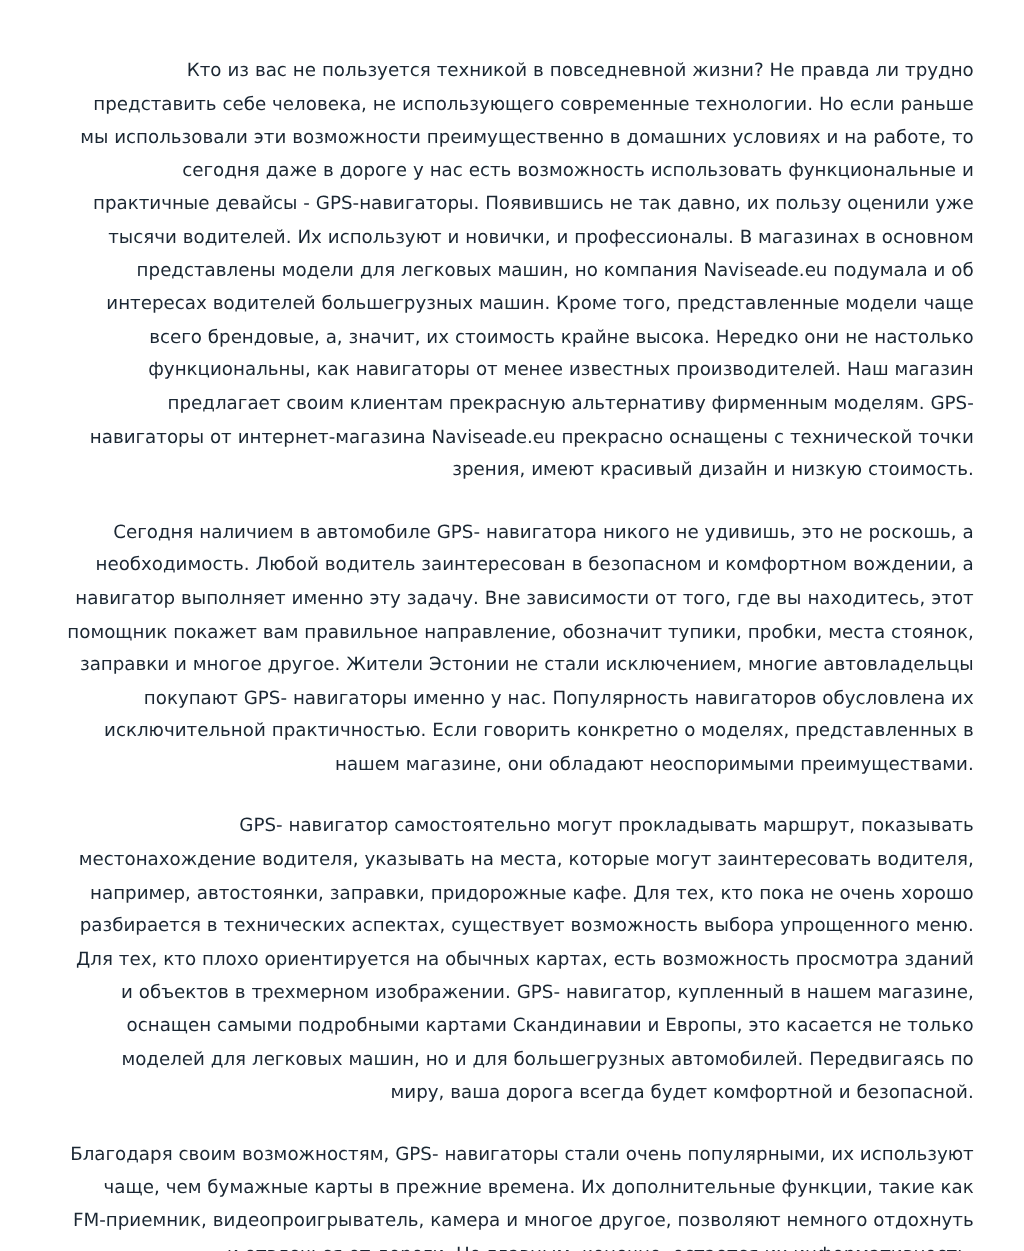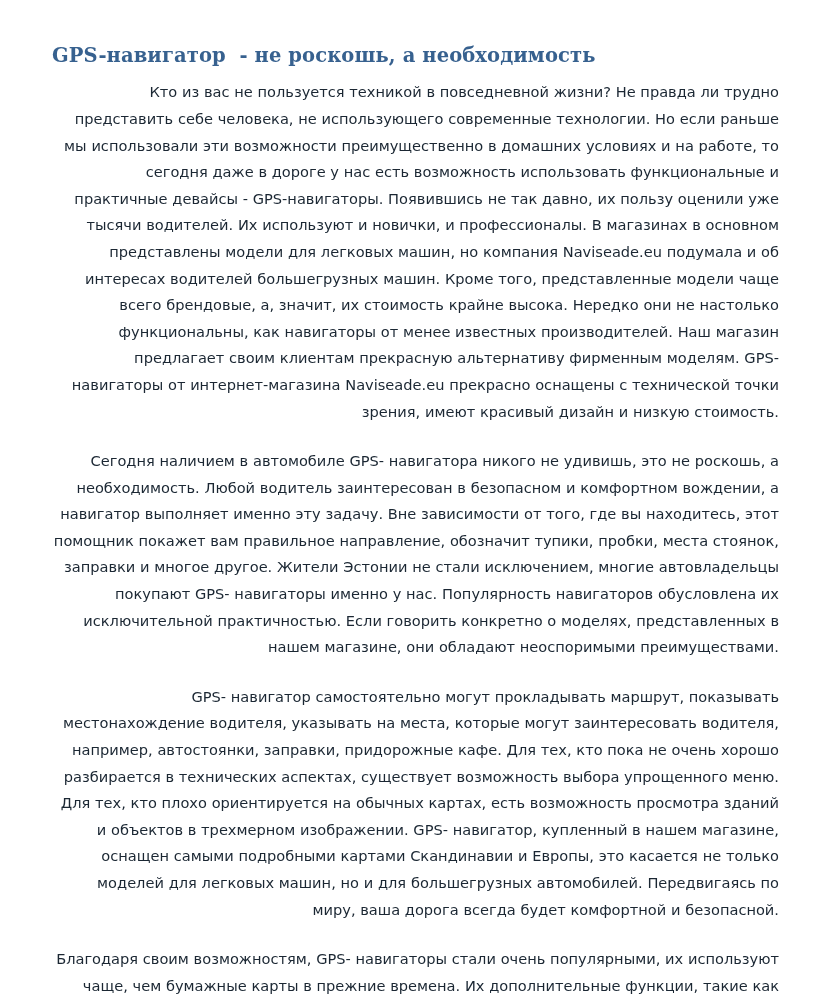--- a/index.html
+++ b/index.html
@@ -46,21 +46,20 @@
   }
   .para:last-child {
     margin-bottom: 0;
   }
 </style>
 </head>
 <body>
 
 <div class="page">
 
-  <h1 class="article-title">GPS-навигатор  - не роскошь, а необходимость</h1>
 
   <div class="article-body">
     <p class="para">Кто из вас не пользуется техникой в повседневной жизни? Не правда ли трудно представить себе человека, не использующего современные технологии. Но если раньше мы использовали эти возможности преимущественно в домашних условиях и на работе, то сегодня даже в дороге у нас есть возможность использовать функциональные и практичные девайсы - GPS-навигаторы. Появившись не так давно, их пользу оценили уже тысячи водителей. Их используют и новички, и профессионалы. В магазинах в основном представлены модели для легковых машин, но компания Naviseade.eu подумала и об интересах водителей большегрузных машин. Кроме того, представленные модели чаще всего брендовые, а, значит, их стоимость крайне высока. Нередко они не настолько функциональны, как навигаторы от менее известных производителей. Наш магазин предлагает своим клиентам прекрасную альтернативу фирменным моделям. GPS-навигаторы от интернет-магазина Naviseade.eu прекрасно оснащены с технической точки зрения, имеют красивый дизайн и низкую стоимость.</p>
     <p class="para">Сегодня наличием в автомобиле GPS- навигатора никого не удивишь, это не роскошь, а необходимость. Любой водитель заинтересован в безопасном и комфортном вождении, а навигатор выполняет именно эту задачу. Вне зависимости от того, где вы находитесь, этот помощник покажет вам правильное направление, обозначит тупики, пробки, места стоянок, заправки и многое другое. Жители Эстонии не стали исключением, многие автовладельцы покупают GPS- навигаторы именно у нас. Популярность навигаторов обусловлена их исключительной практичностью. Если говорить конкретно о моделях, представленных в нашем магазине, они обладают неоспоримыми преимуществами.</p>
     <p class="para">GPS- навигатор самостоятельно могут прокладывать маршрут, показывать местонахождение водителя, указывать на места, которые могут заинтересовать водителя, например, автостоянки, заправки, придорожные кафе. Для тех, кто пока не очень хорошо разбирается в технических аспектах, существует возможность выбора упрощенного меню. Для тех, кто плохо ориентируется на обычных картах, есть возможность просмотра зданий и объектов в трехмерном изображении. GPS- навигатор, купленный в нашем магазине, оснащен самыми подробными картами Скандинавии и Европы, это касается не только моделей для легковых машин, но и для большегрузных автомобилей. Передвигаясь по миру, ваша дорога всегда будет комфортной и безопасной.</p>
     <p class="para">Благодаря своим возможностям, GPS- навигаторы стали очень популярными, их используют чаще, чем бумажные карты в прежние времена. Их дополнительные функции, такие как FM-приемник, видеопроигрыватель, камера и многое другое, позволяют немного отдохнуть и отвлечься от дороги. Но главным, конечно, остается их информативность, предоставление свежей и актуальной информации о состоянии дорог в реальном времени. Они легки в эксплуатации, даже ребенок сможет разобраться в интерфейсе навигатора. Вы еще думаете, стоит ли покупать GPS- навигатор? А другие уже используют его возможности!</p>
   </div>
 
 </div>
 

